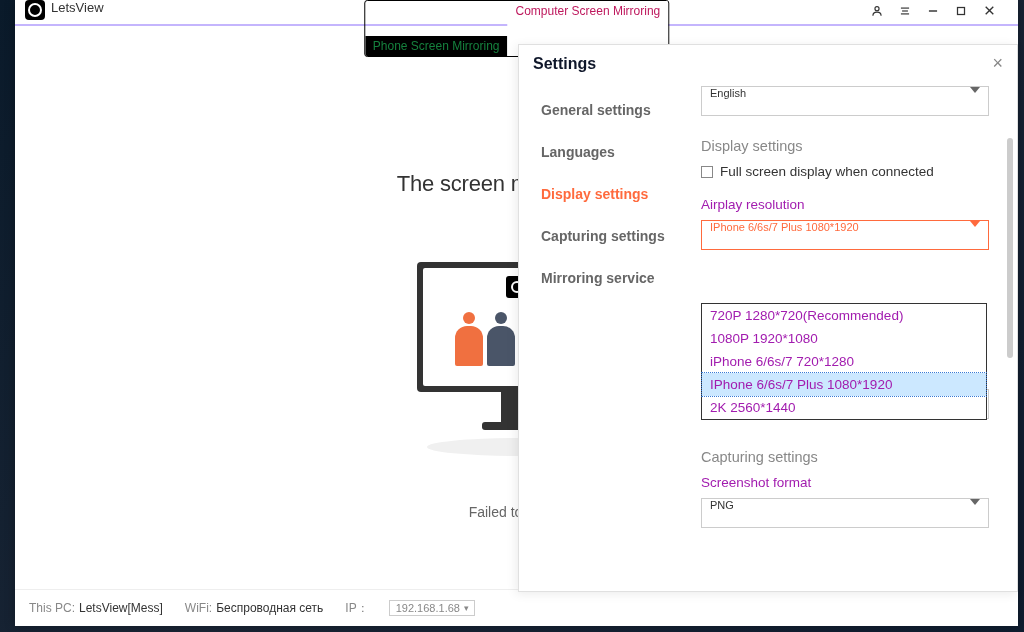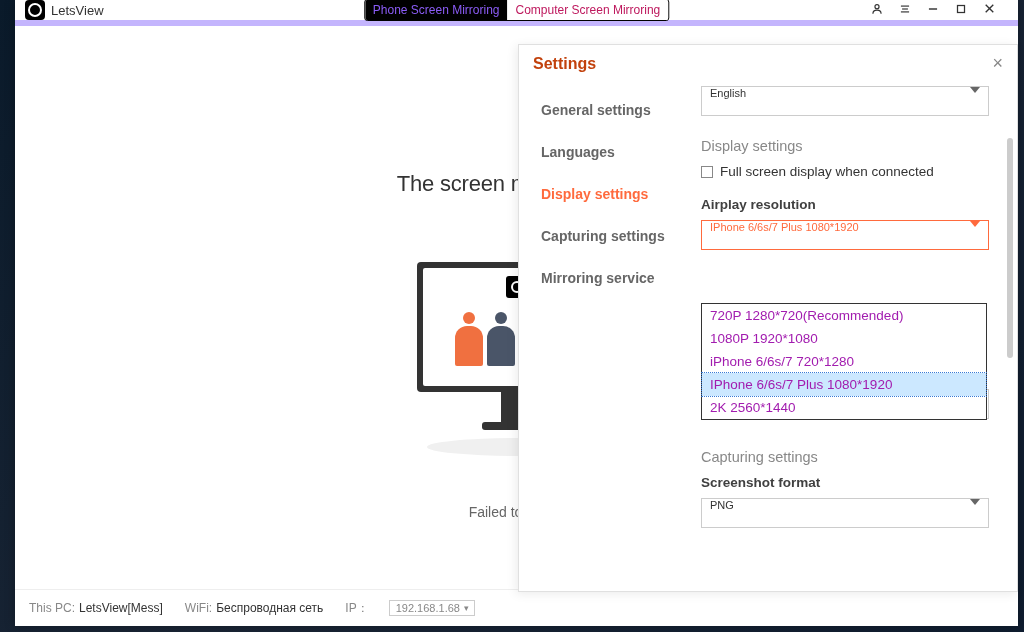--- a/index.html
+++ b/index.html
@@ -18,23 +18,22 @@
       right: 6px;
       bottom: 6px;
       background: #fff;
       display: flex;
       flex-direction: column;
       box-shadow: 0 0 10px rgba(0,0,0,0.3);
     }
     .titlebar {
       height: 26px;
       background: #fff;
-      border-bottom: 6px solid #c4b5fd;
+      border-bottom: 2px solid #c4b5fd;
       display: flex;
-      align-items: center;
       padding-left: 10px;
       padding-right: 18px;
       gap: 6px;
     }
     .app-logo {
       width: 20px; height: 20px; background: #000; border-radius: 4px;
       display:flex; align-items:center; justify-content:center;
     }
     .app-logo::after { content:''; width:10px; height:10px; border:2px solid #fff; border-radius:50%; }
     .app-title { font-size: 13px; color: #333; }
@@ -48,21 +47,21 @@
       border-radius: 3px;
       overflow: hidden;
     }
     .tab {
       padding: 3px 8px;
       font-size: 12px;
       cursor: pointer;
       background: #fff;
       color: #be185d;
     }
-    .tab.active { background:#000; color:#8b5cf6; }
+    .tab.active { background:#000; color:#15803d;margin-top:35px; }
     .winctrls { margin-left:auto; display:flex; gap:14px; align-items:center; padding-right:4px;}
     .winctrl { cursor:pointer; font-size:14px; color:#333; width:14px; text-align:center;}
     .body-area { flex:1; display:flex; position:relative; overflow:hidden; }
     .main-content {
       flex:1;
       display:flex;
       flex-direction:column;
       align-items:center;
       padding-top: 145px;
     }
@@ -109,42 +108,42 @@
 
     
     .settings-panel {
       position:absolute; top:44px; right:6px;
       width:500px; height:548px;
       background:#fff; border:1px solid #e0e0e0;
       display:flex; flex-direction:column;
       box-shadow: -2px 2px 10px rgba(0,0,0,0.08);
     }
     .settings-header { display:flex; align-items:center; padding:8px 14px 4px; }
-    .settings-title { font-size:16px; font-weight:600; color:#c2410c; }
+    .settings-title { font-size:16px; font-weight:600; color:#0f172a; }
     .settings-close { margin-left:auto; cursor:pointer; font-size:18px; color:#888;}
     .settings-body { flex:1; display:flex; overflow:hidden; position:relative;}
     .settings-nav { width:170px; padding:14px 0; display:flex; flex-direction:column; gap:6px;font-weight:bold;}
     .nav-item { padding:10px 22px; font-size:14px; color:#666; cursor:pointer;}
     .nav-item.active { color:#ff6a3d; }
     .settings-content {
       flex:1; padding:8px 28px 8px 12px; overflow-y:auto;
       position:relative;
     }
     .scrollbar-track { position:absolute; right:4px; top:60px; bottom:10px; width:6px;}
     .scrollbar-thumb { position:absolute; right:0; top:0; width:6px; height:220px; background:#ccc; border-radius:3px;}
     .select-field {
       width:100%; border:1px solid #ccc; height:30px; display:flex; align-items:flex-start;
       padding:0 8px; font-size:11px; color:#333; cursor:pointer; position:relative;
     }
     .select-field::after { content:''; position:absolute; right:8px; width:0;height:0;
       border-left:5px solid transparent; border-right:5px solid transparent; border-top:6px solid #666;}
     .section-label { color:#888; font-size:14.5px; margin:22px 0 10px;}
     .checkbox-row { display:flex; align-items:center; gap:7px; font-size:13.5px; color:#333; margin-top:4px;}
     .checkbox { width:12px; height:12px; border:1px solid #888; }
-    .field-label { font-size:13.5px; color:#404040; margin:18px 0 8px;font-weight:bold;}
+    .field-label { font-size:13.5px; color:#a21caf; margin:18px 0 8px;}
     .res-select { border-color:#ff6a3d; color:#ff6a3d; }
     .res-select::after { border-top-color:#ff6a3d;}
     .dropdown-open {
       position:absolute; left:182px; right:30px; top:225px;
       border:1px solid #333; background:#fff; z-index:10;
     }
     .dropdown-opt { padding:4px 8px; font-size:13.5px; color:#a21caf; cursor:pointer; }
     .dropdown-opt.highlighted { background:#cce8ff; outline:1px dotted #3a7bd5; }
   </style>
 </head>

